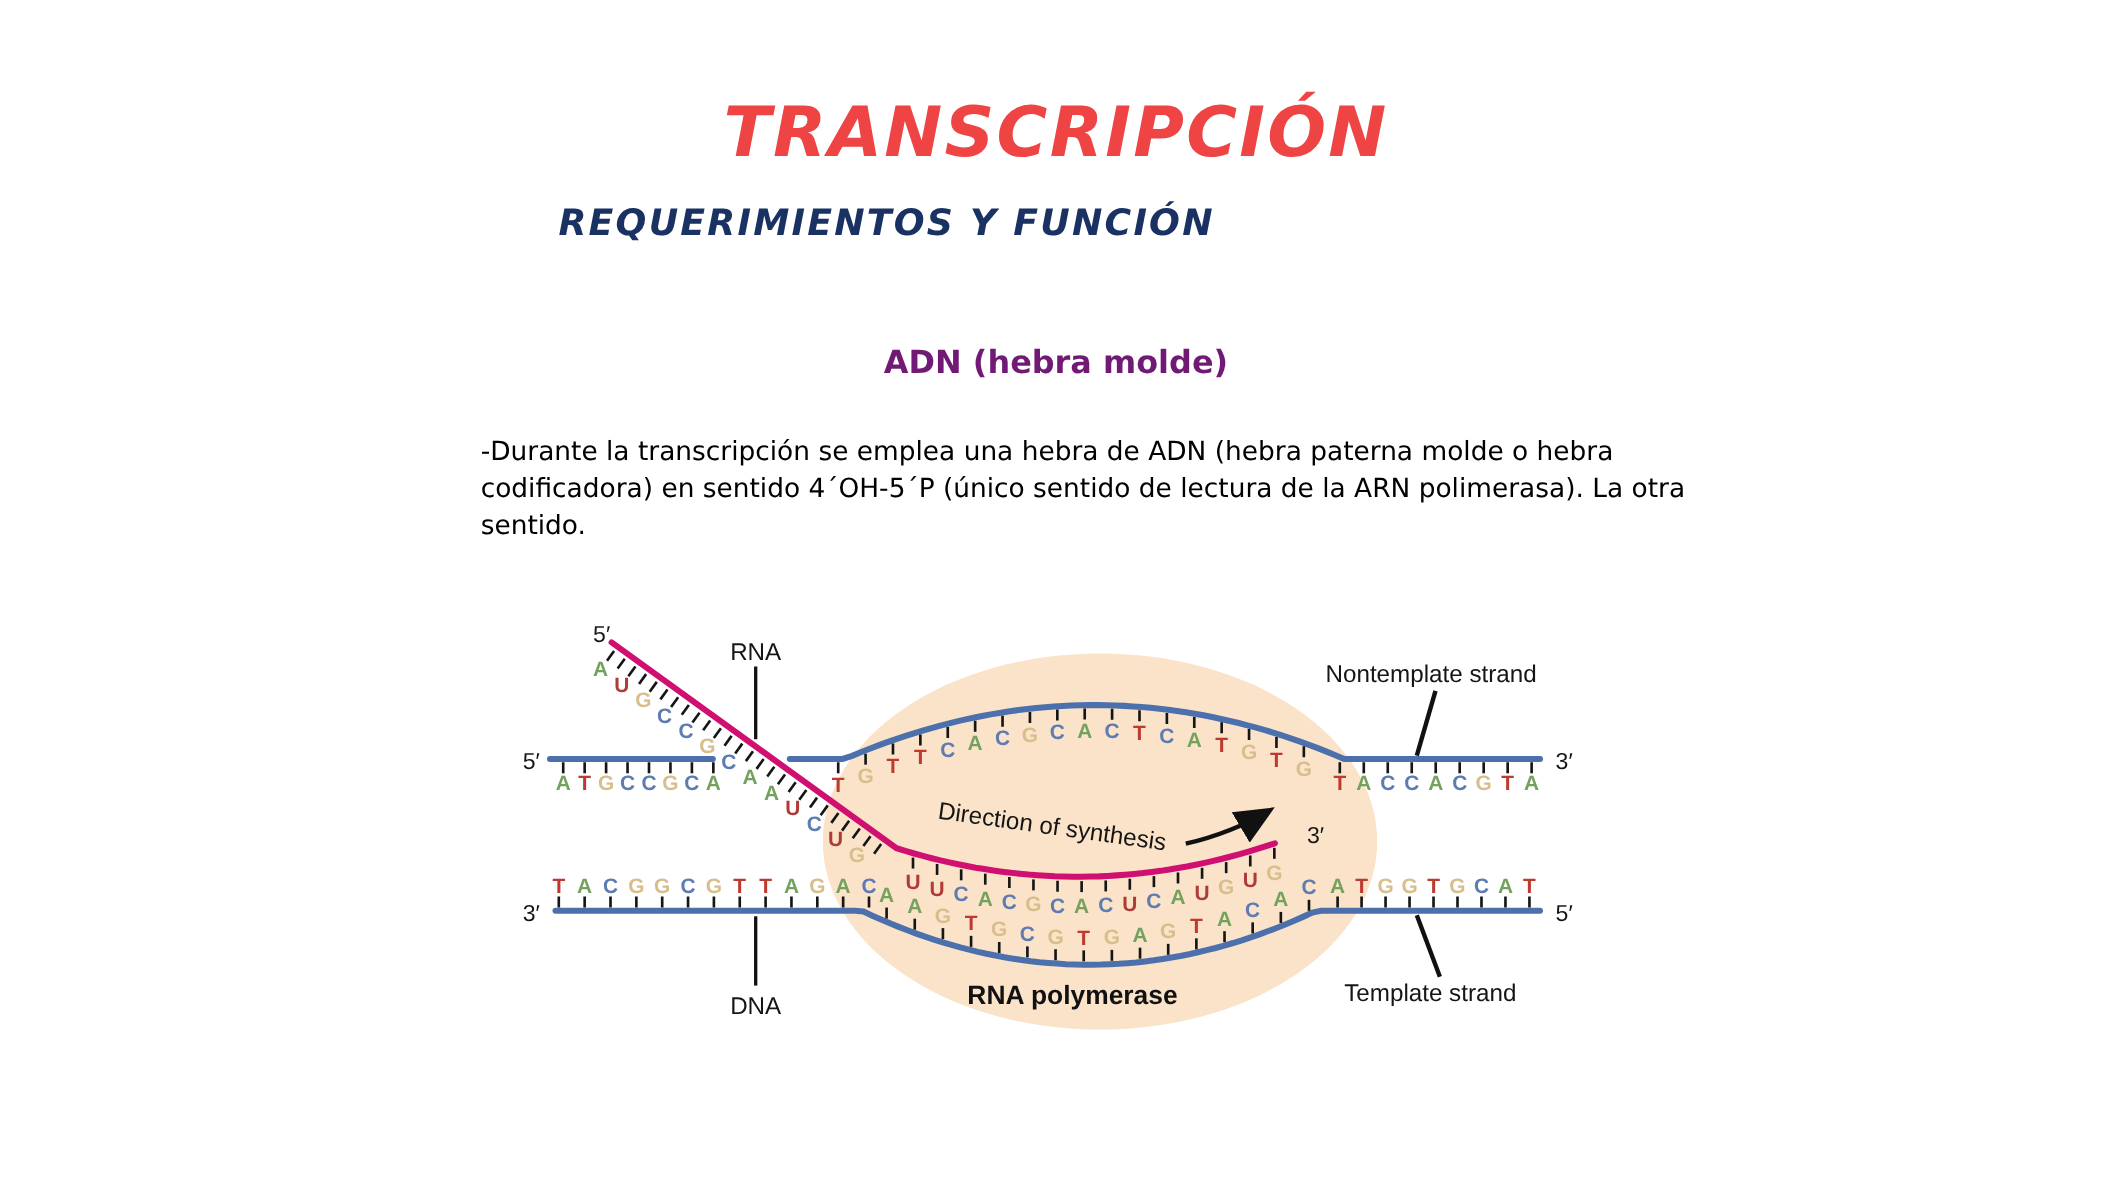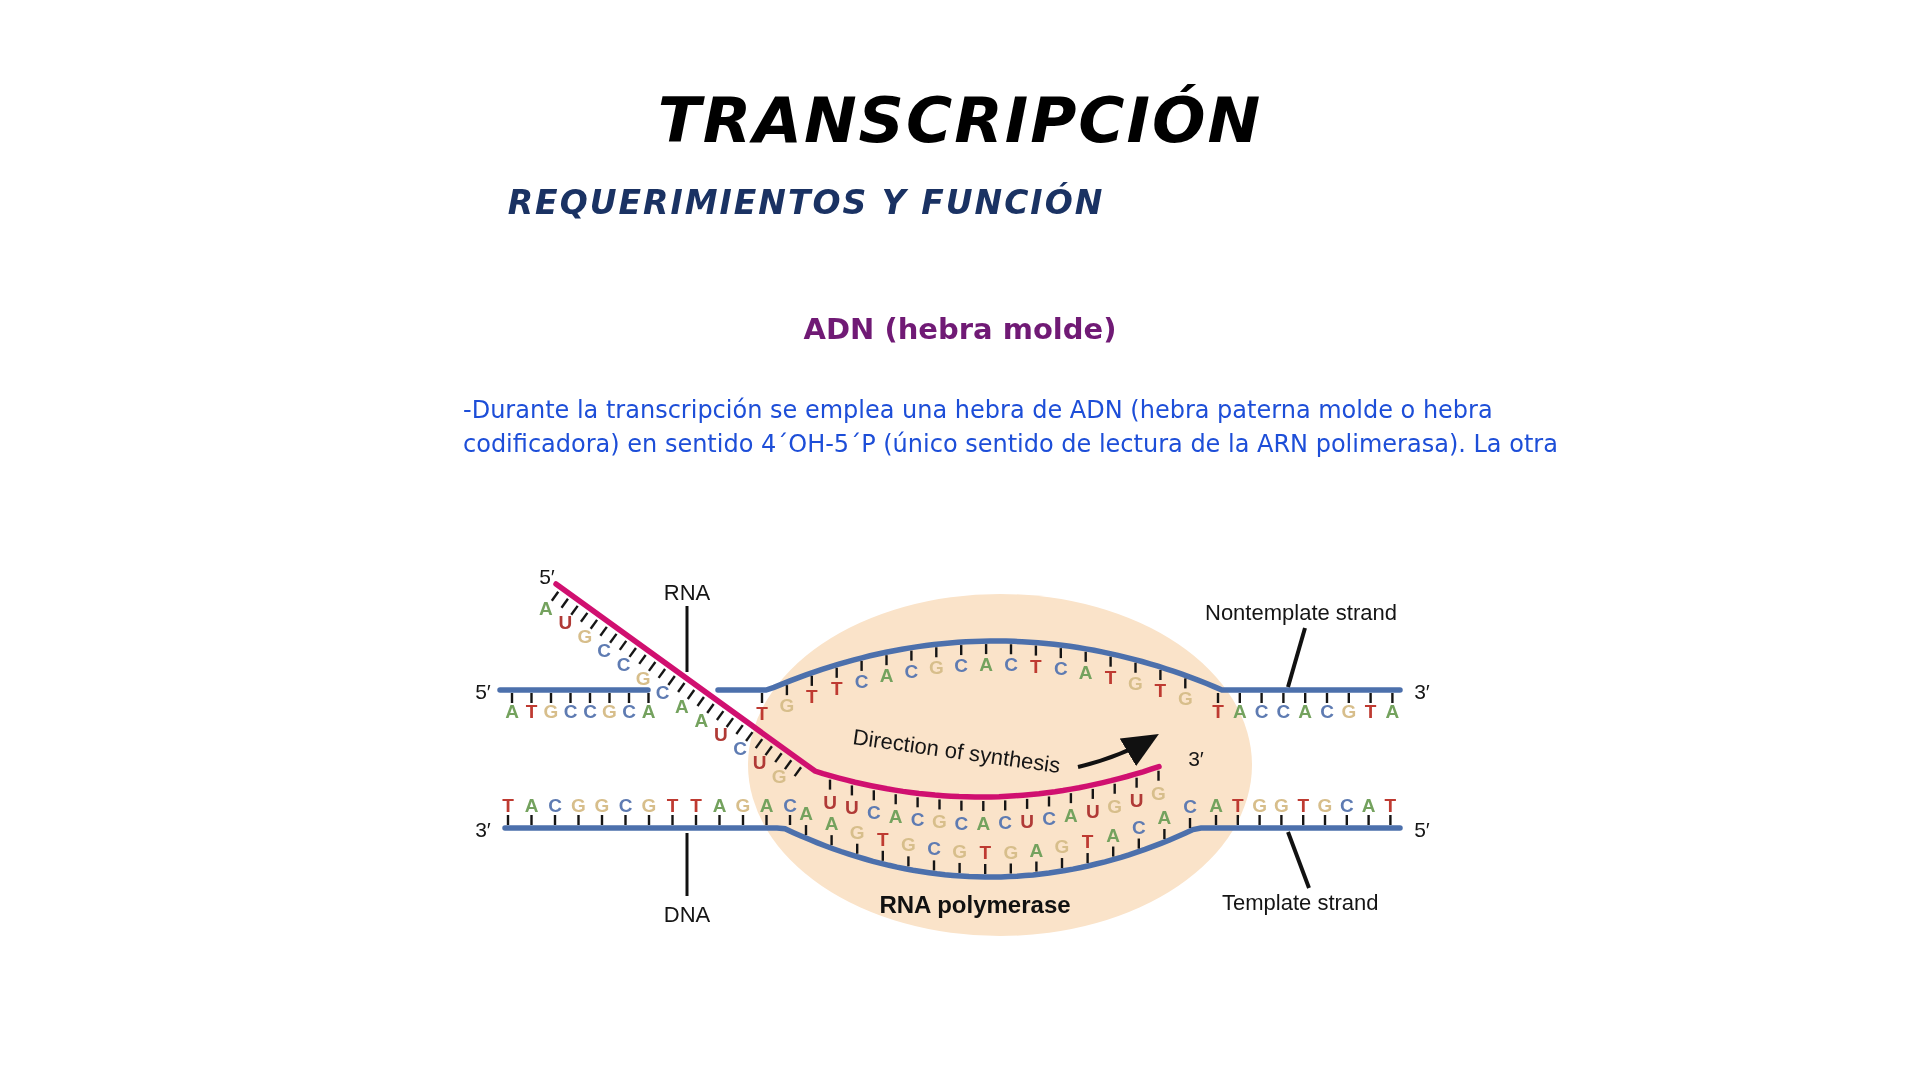--- a/index.html
+++ b/index.html
@@ -17,27 +17,28 @@
   svg text{font-family:"Liberation Sans", sans-serif;}
   .lab{font-size:22px;fill:#151515;}
   .prime{font-size:21px;fill:#151515;}
   .bold-lab{font-size:24px;font-weight:bold;fill:#111111;}
 </style>
 </head>
 <body>
 
 <div class="slide">
 
-  <div class="title" style="color: #000000;">TRANSCRIPCIÓN</div>
+  <div class="title" style="color: #ef4444;">TRANSCRIPCIÓN</div>
   <div class="subtitle" style="color: rgb(26, 50, 99);">REQUERIMIENTOS Y FUNCIÓN</div>
   <div class="heading" style="color: #701a75;">ADN (hebra molde)</div>
 
-  <div class="para" style="color: #1d4ed8; margin-left: 26px;">
+  <div class="para" style="color: #000000;">
     <div>-Durante la transcripción se emplea una hebra de ADN (hebra paterna molde o hebra</div>
     <div>codificadora) en sentido 4´OH-5´P (único sentido de lectura de la ARN polimerasa). La otra</div>
+    <div>sentido.</div>
   </div>
 
   <div class="diagram-wrap">
     <svg id="dna-svg" width="1030" height="402" viewBox="440 548 1030 402" xmlns="http://www.w3.org/2000/svg">
 
       <defs>
         <marker id="arrowhead" markerWidth="9" markerHeight="8" refX="7" refY="4" orient="auto">
           <path d="M0,0 L9,4 L0,8 z" fill="#111111"></path>
         </marker>
       </defs>

